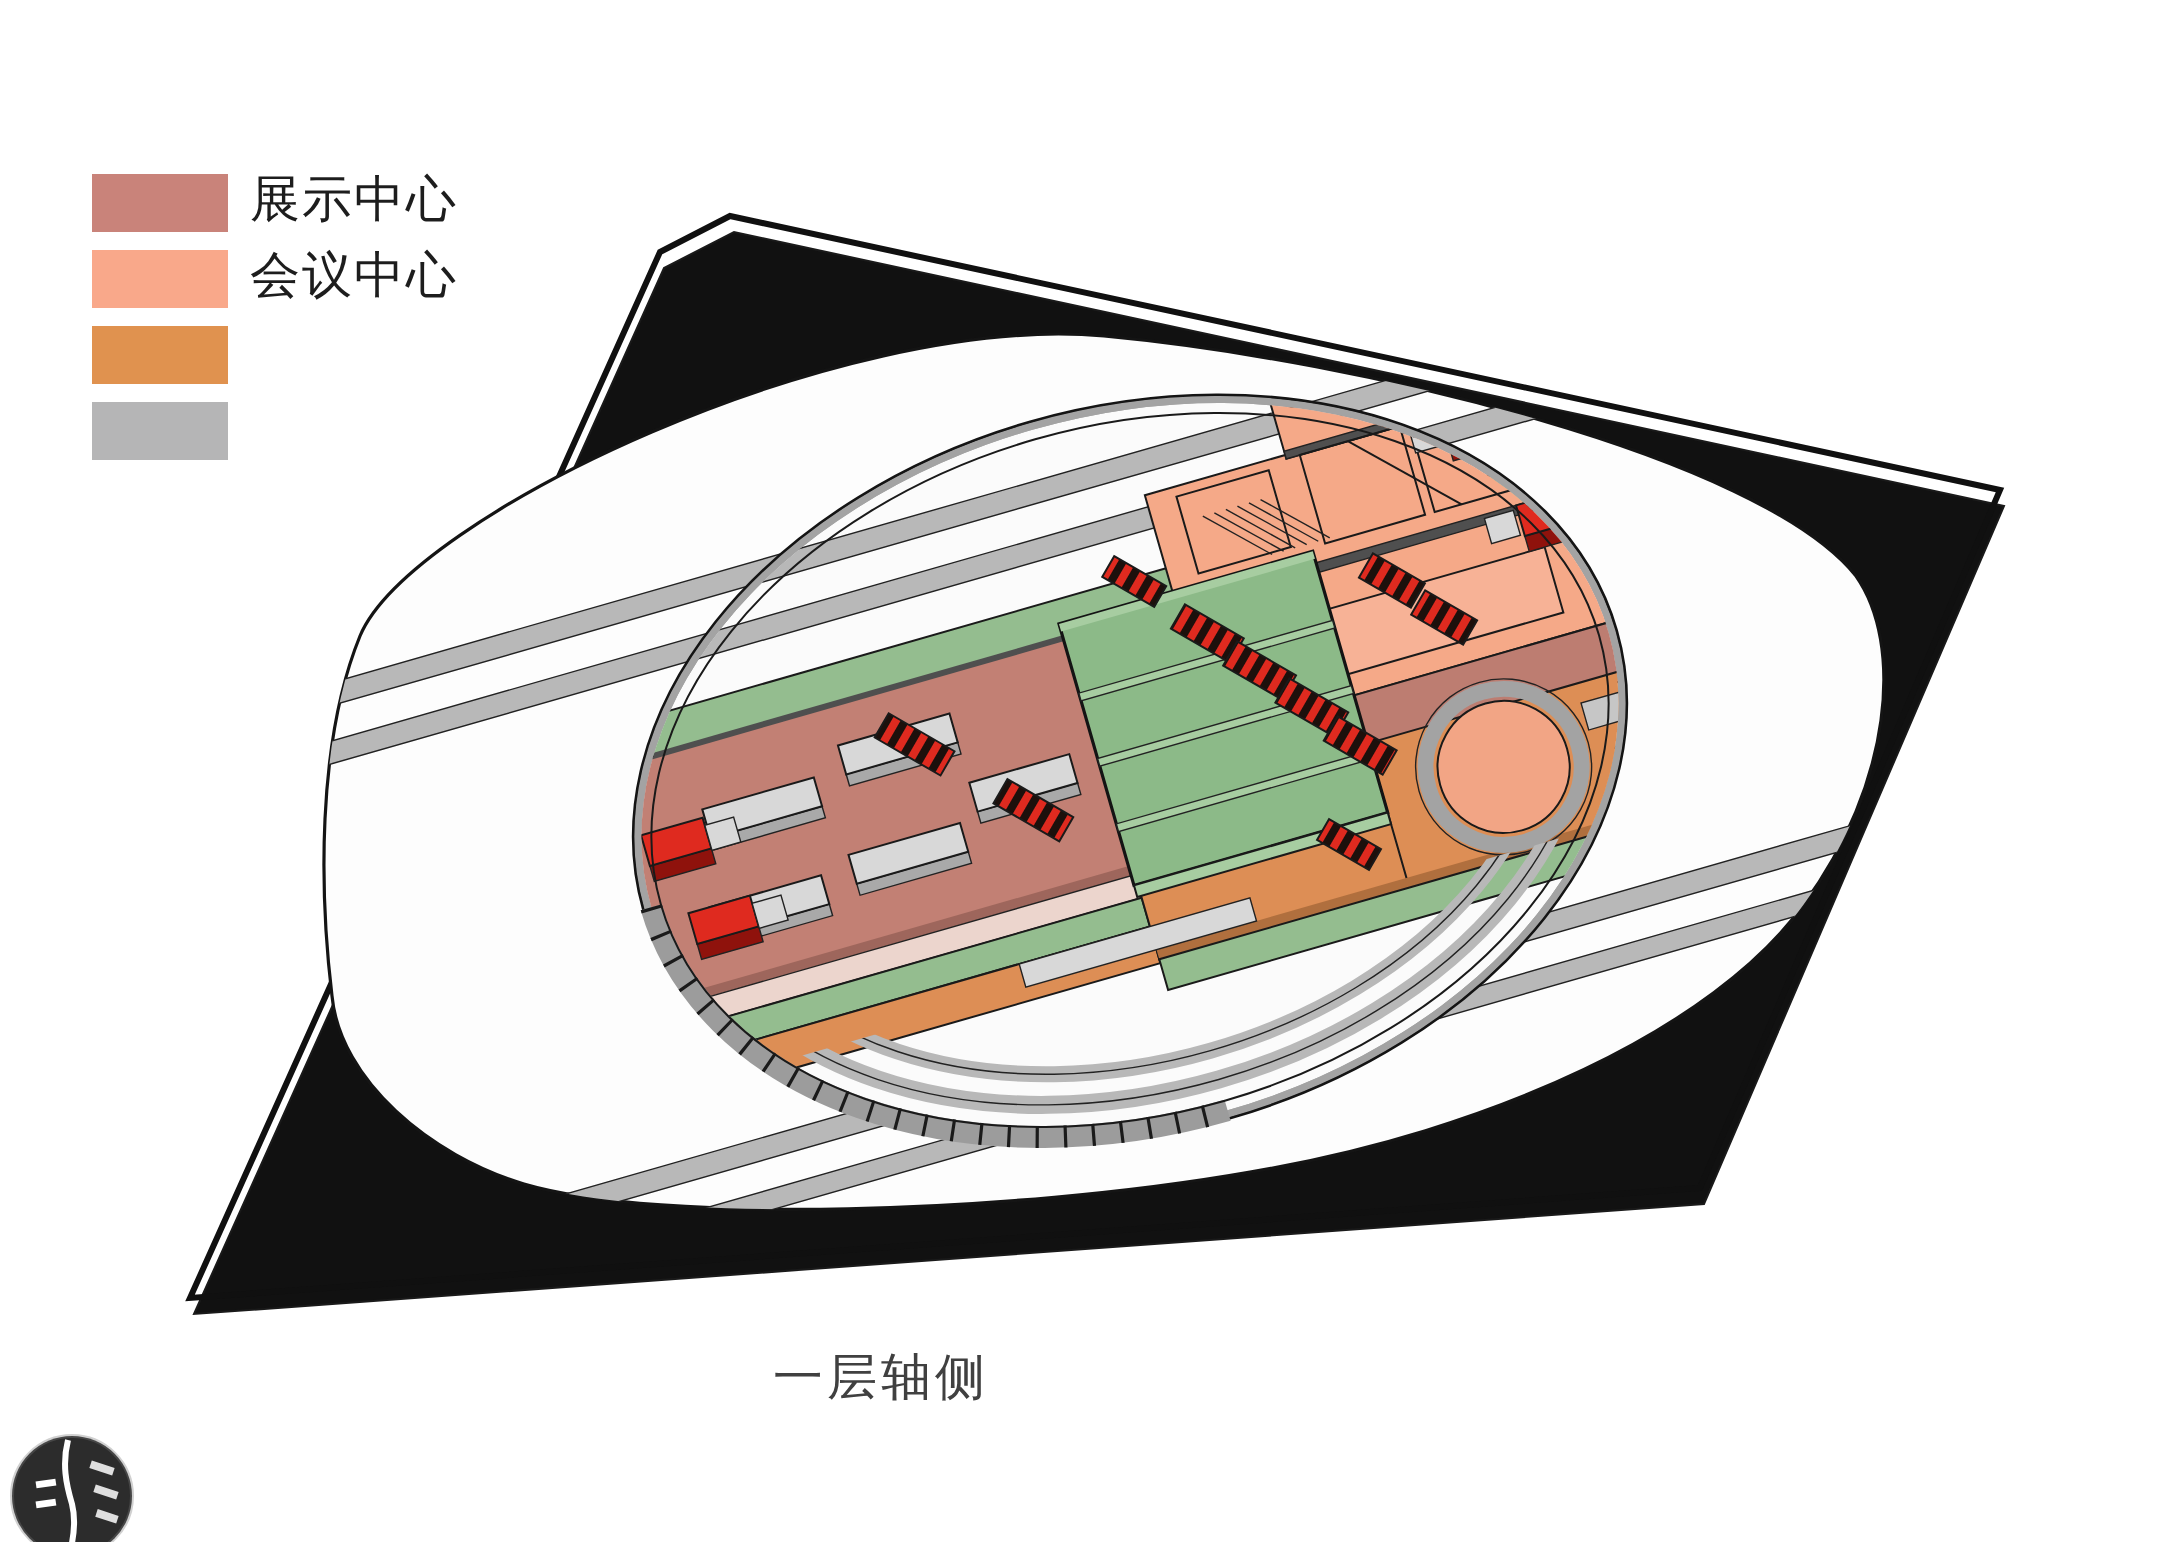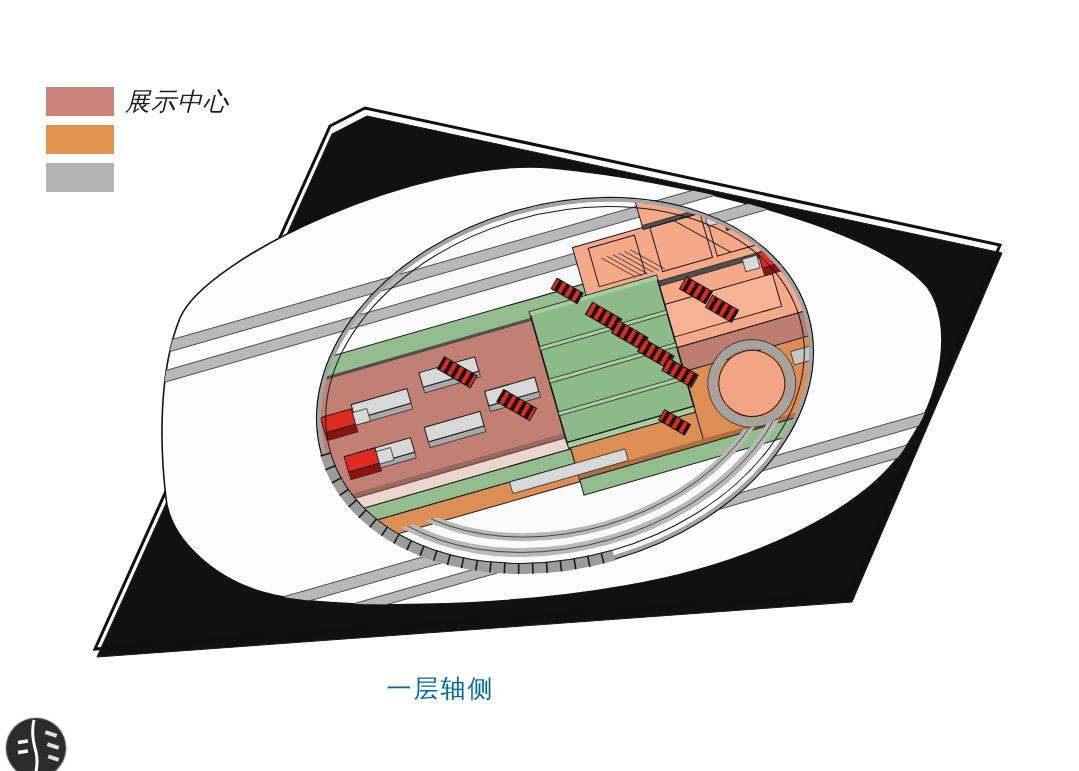--- a/index.html
+++ b/index.html
@@ -2,26 +2,26 @@
 <html><head>
 <meta charset="utf-8">
 <style>
   html,body{margin:0;padding:0;}
   body{width:1079px;height:771px;overflow:hidden;background:#ffffff;
        font-family:"Liberation Sans","DejaVu Sans",sans-serif;}
   .page{position:relative;width:1079px;height:771px;overflow:hidden;}
   .axon-svg{position:absolute;left:0;top:0;}
   
   .legend{position:absolute;left:46px;top:86px;z-index:5;}
-  .legend-row{display:flex;align-items:center;margin-bottom:8px;height:30px;font-style:italic;}
+  .legend-row{display:flex;align-items:flex-end;margin-bottom:8px;height:30px;}
   .legend-swatch{width:68px;height:29px;flex:0 0 68px;}
   .legend-label{margin-left:11px;font-size:25px;color:#1d1d1d;letter-spacing:1px;white-space:nowrap;}
   
   .caption{position:absolute;left:0;top:672px;width:881px;text-align:center;
-           font-size:25px;color:#0369a1;letter-spacing:2px;z-index:5;}
+           font-size:25px;color:#404040;letter-spacing:2px;z-index:5;}
   
   .logo-svg{position:absolute;left:-2px;top:708px;z-index:6;}
   
   .ol-bold{stroke:#101010;stroke-width:3;fill:none;}
   .ol-med{stroke:#141414;stroke-width:1.6;}
   .ol-thin{stroke:#1a1a1a;stroke-width:1;}
   .ol-hair{stroke:#222222;stroke-width:0.7;}
   .no-stroke{stroke:none;}
 </style>
 </head>
@@ -212,20 +212,24 @@
       <ellipse cx="0" cy="0" rx="244" ry="172" fill="none" class="ol-thin"></ellipse>
     </g>
   </svg>
 
   <div class="legend">
     <div class="legend-row">
       <span class="legend-swatch" style="background: rgb(201, 131, 122);"></span>
       <span class="legend-label">展示中心</span>
     </div>
     <div class="legend-row">
+      <span class="legend-swatch" style="background: rgb(249, 168, 138);"></span>
+      <span class="legend-label">会议中心</span>
+    </div>
+    <div class="legend-row">
       <span class="legend-swatch" style="background: rgb(224, 146, 79);"></span>
     </div>
     <div class="legend-row">
       <span class="legend-swatch" style="background: rgb(181, 181, 182);"></span>
     </div>
   </div>
 
   <div class="caption">一层轴侧</div>
 
   <svg class="logo-svg" width="80" height="63" viewBox="0 0 80 63">

